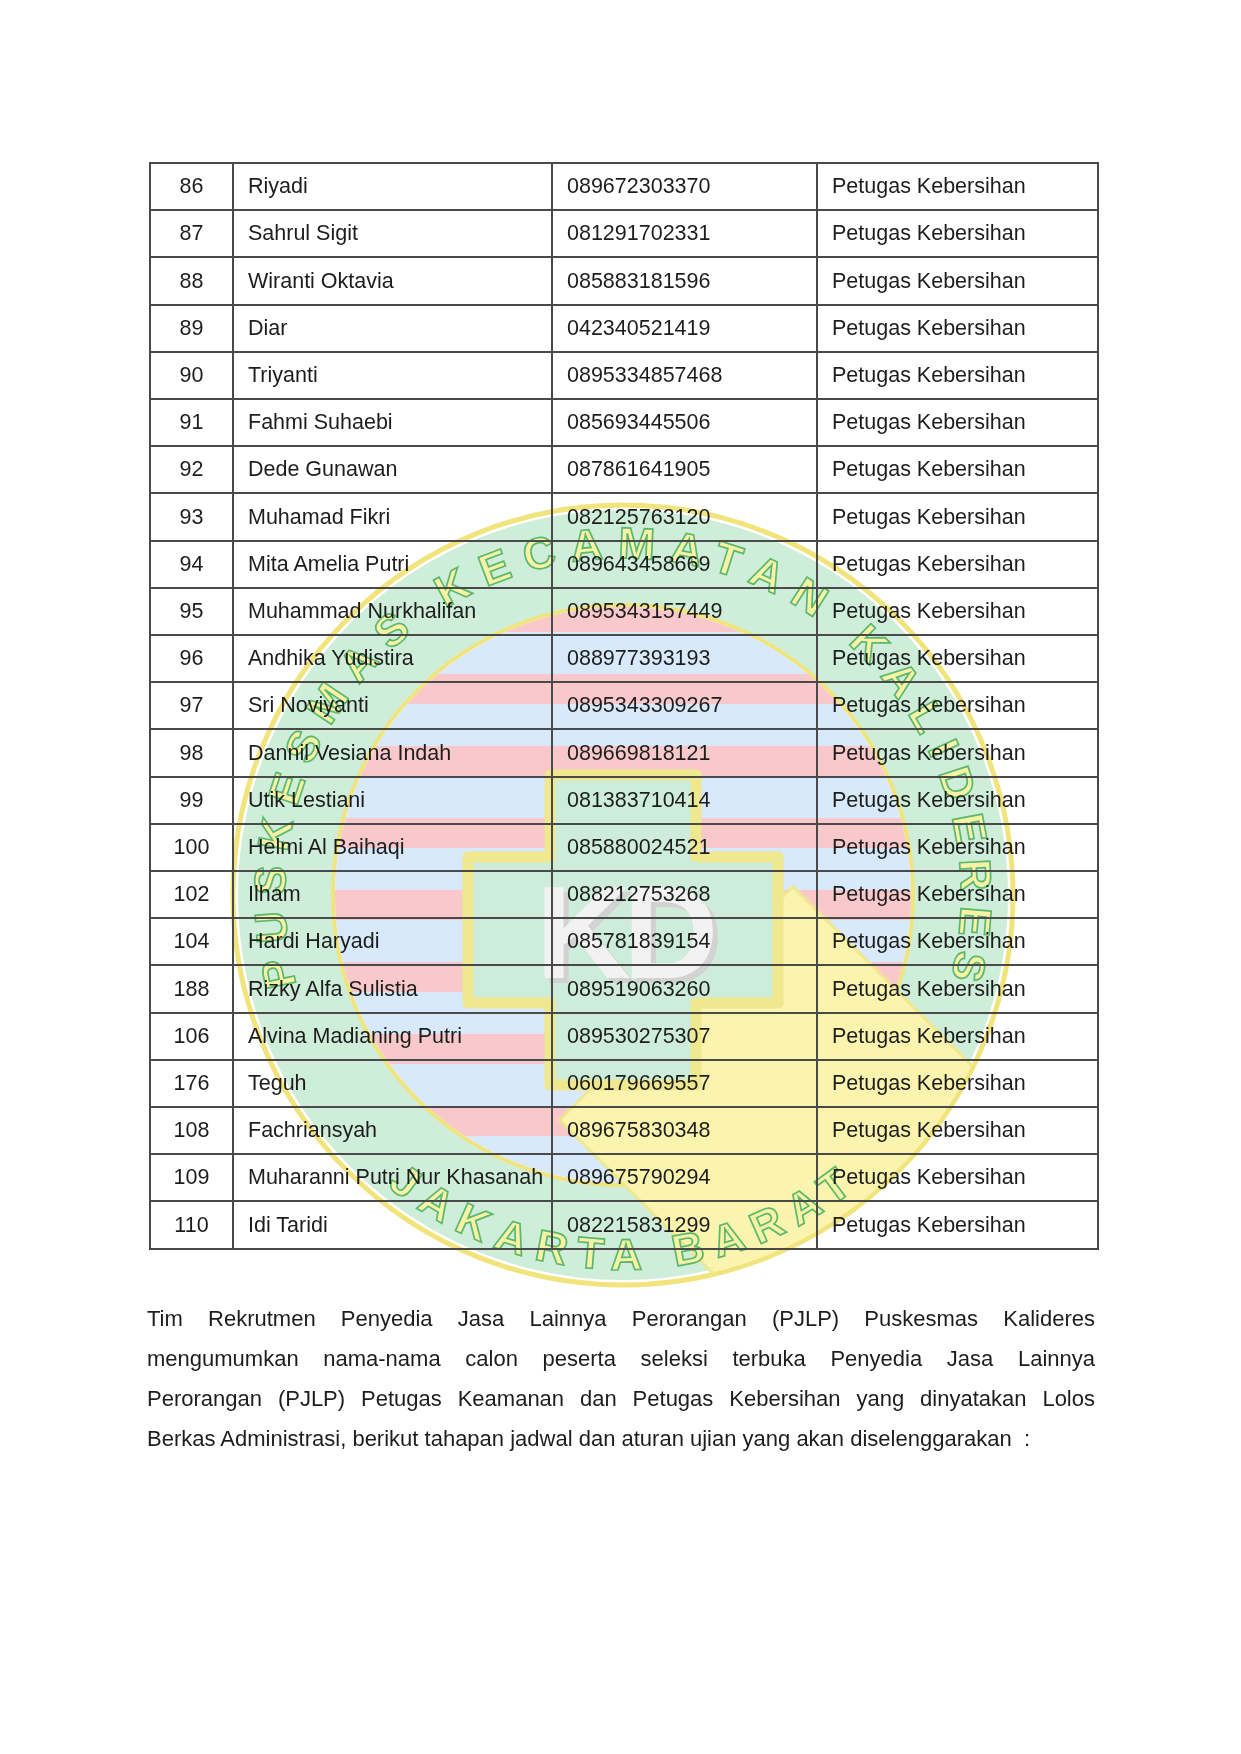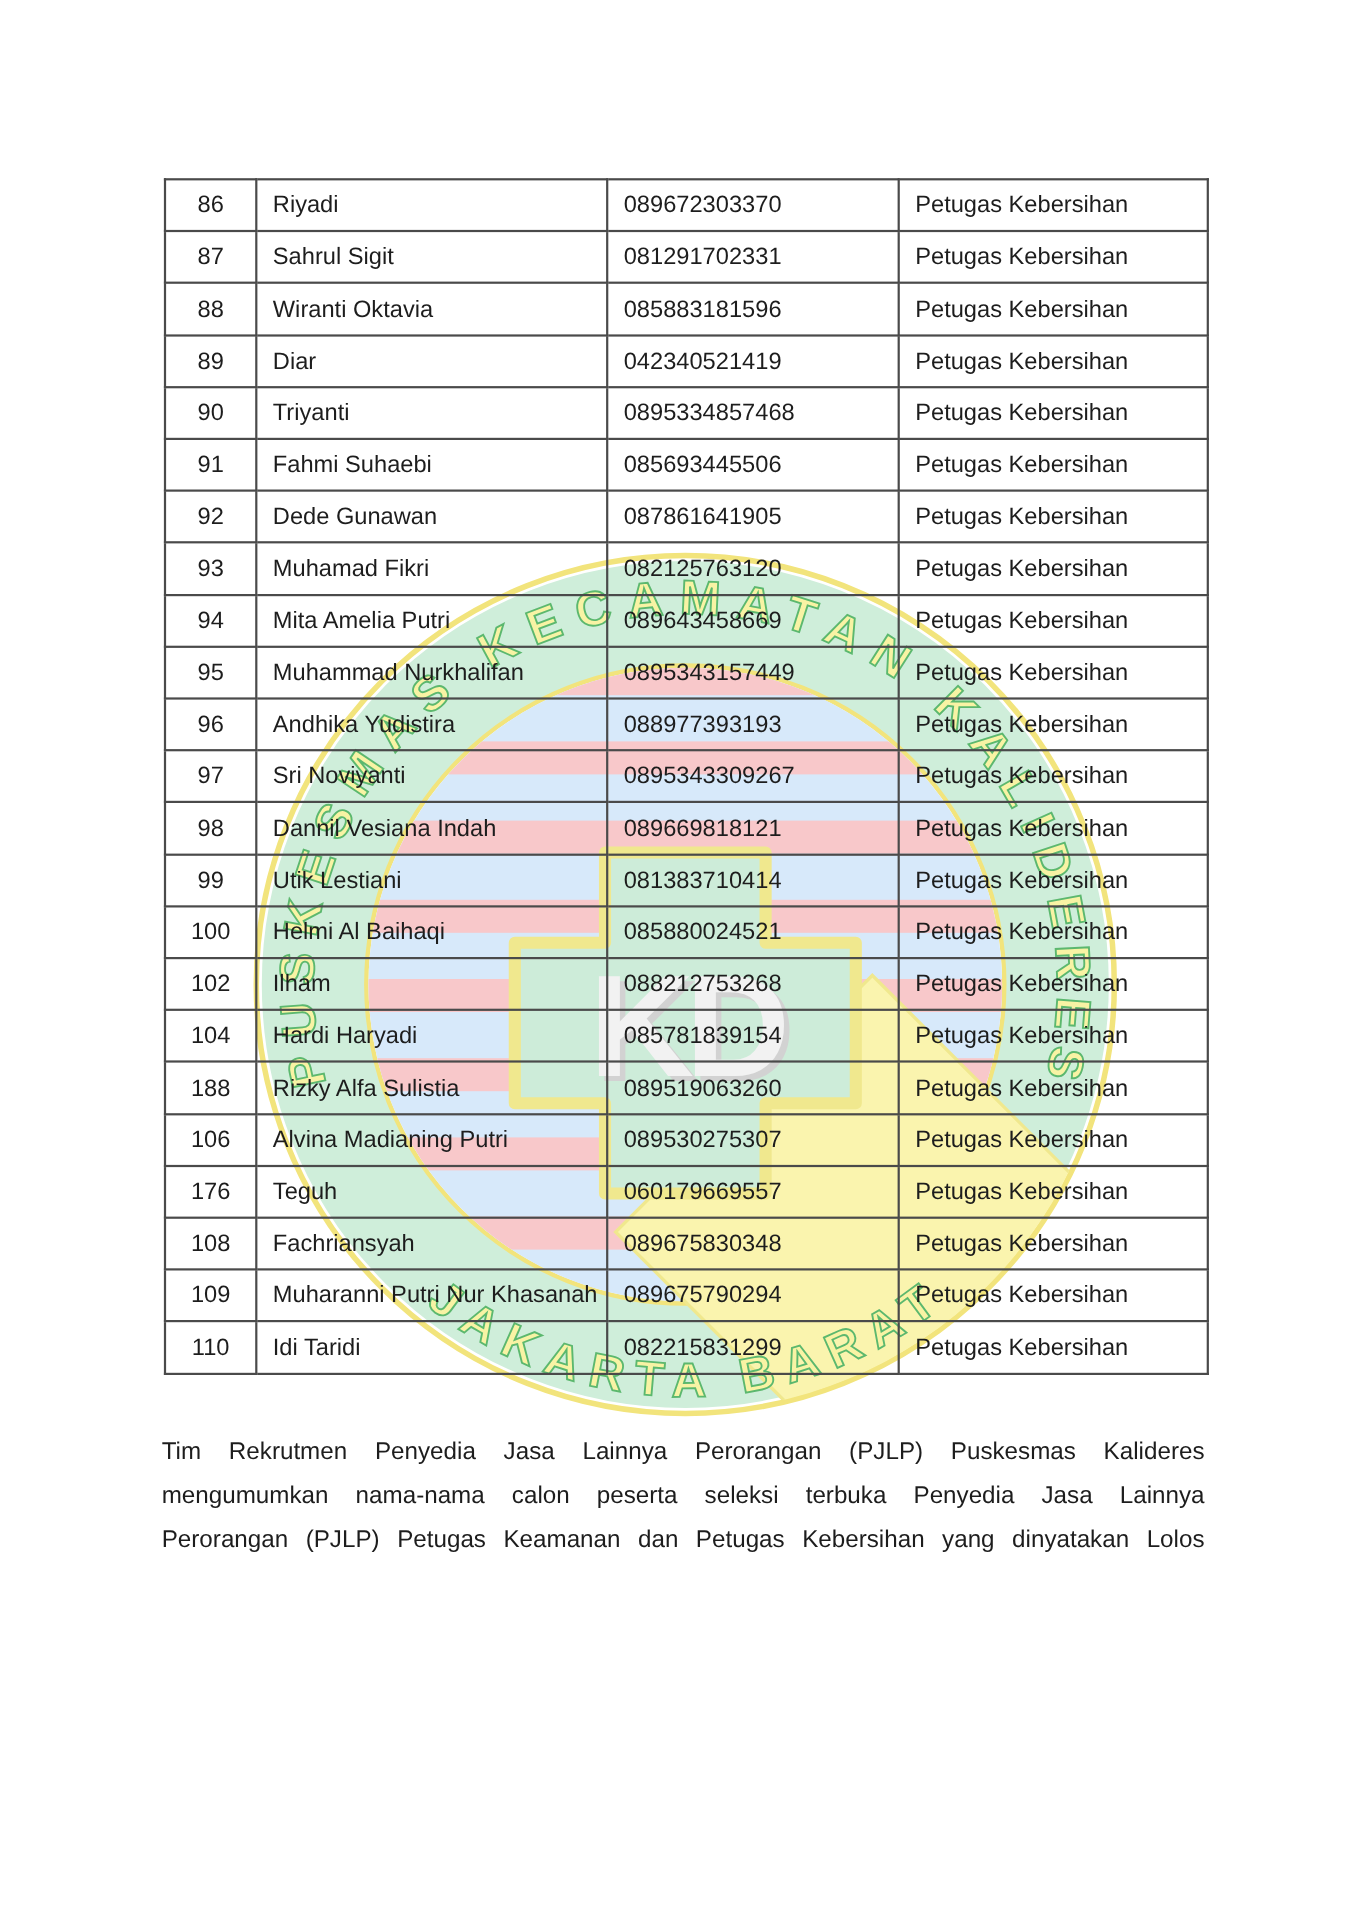--- a/index.html
+++ b/index.html
@@ -235,15 +235,16 @@
           <td>082215831299</td>
           <td>Petugas Kebersihan</td>
         </tr>
       </tbody>
   </table>
 
   <div class="closing">
       <div class="para-line">Tim Rekrutmen Penyedia Jasa Lainnya Perorangan (PJLP) Puskesmas Kalideres</div>
       <div class="para-line">mengumumkan nama-nama calon peserta seleksi terbuka Penyedia Jasa Lainnya</div>
       <div class="para-line">Perorangan (PJLP) Petugas Keamanan dan Petugas Kebersihan yang dinyatakan Lolos</div>
+      <div class="para-line last">Berkas Administrasi, berikut tahapan jadwal dan aturan ujian yang akan diselenggarakan&nbsp; :</div>
     </div>
 
 </div>
 
 </body></html>

